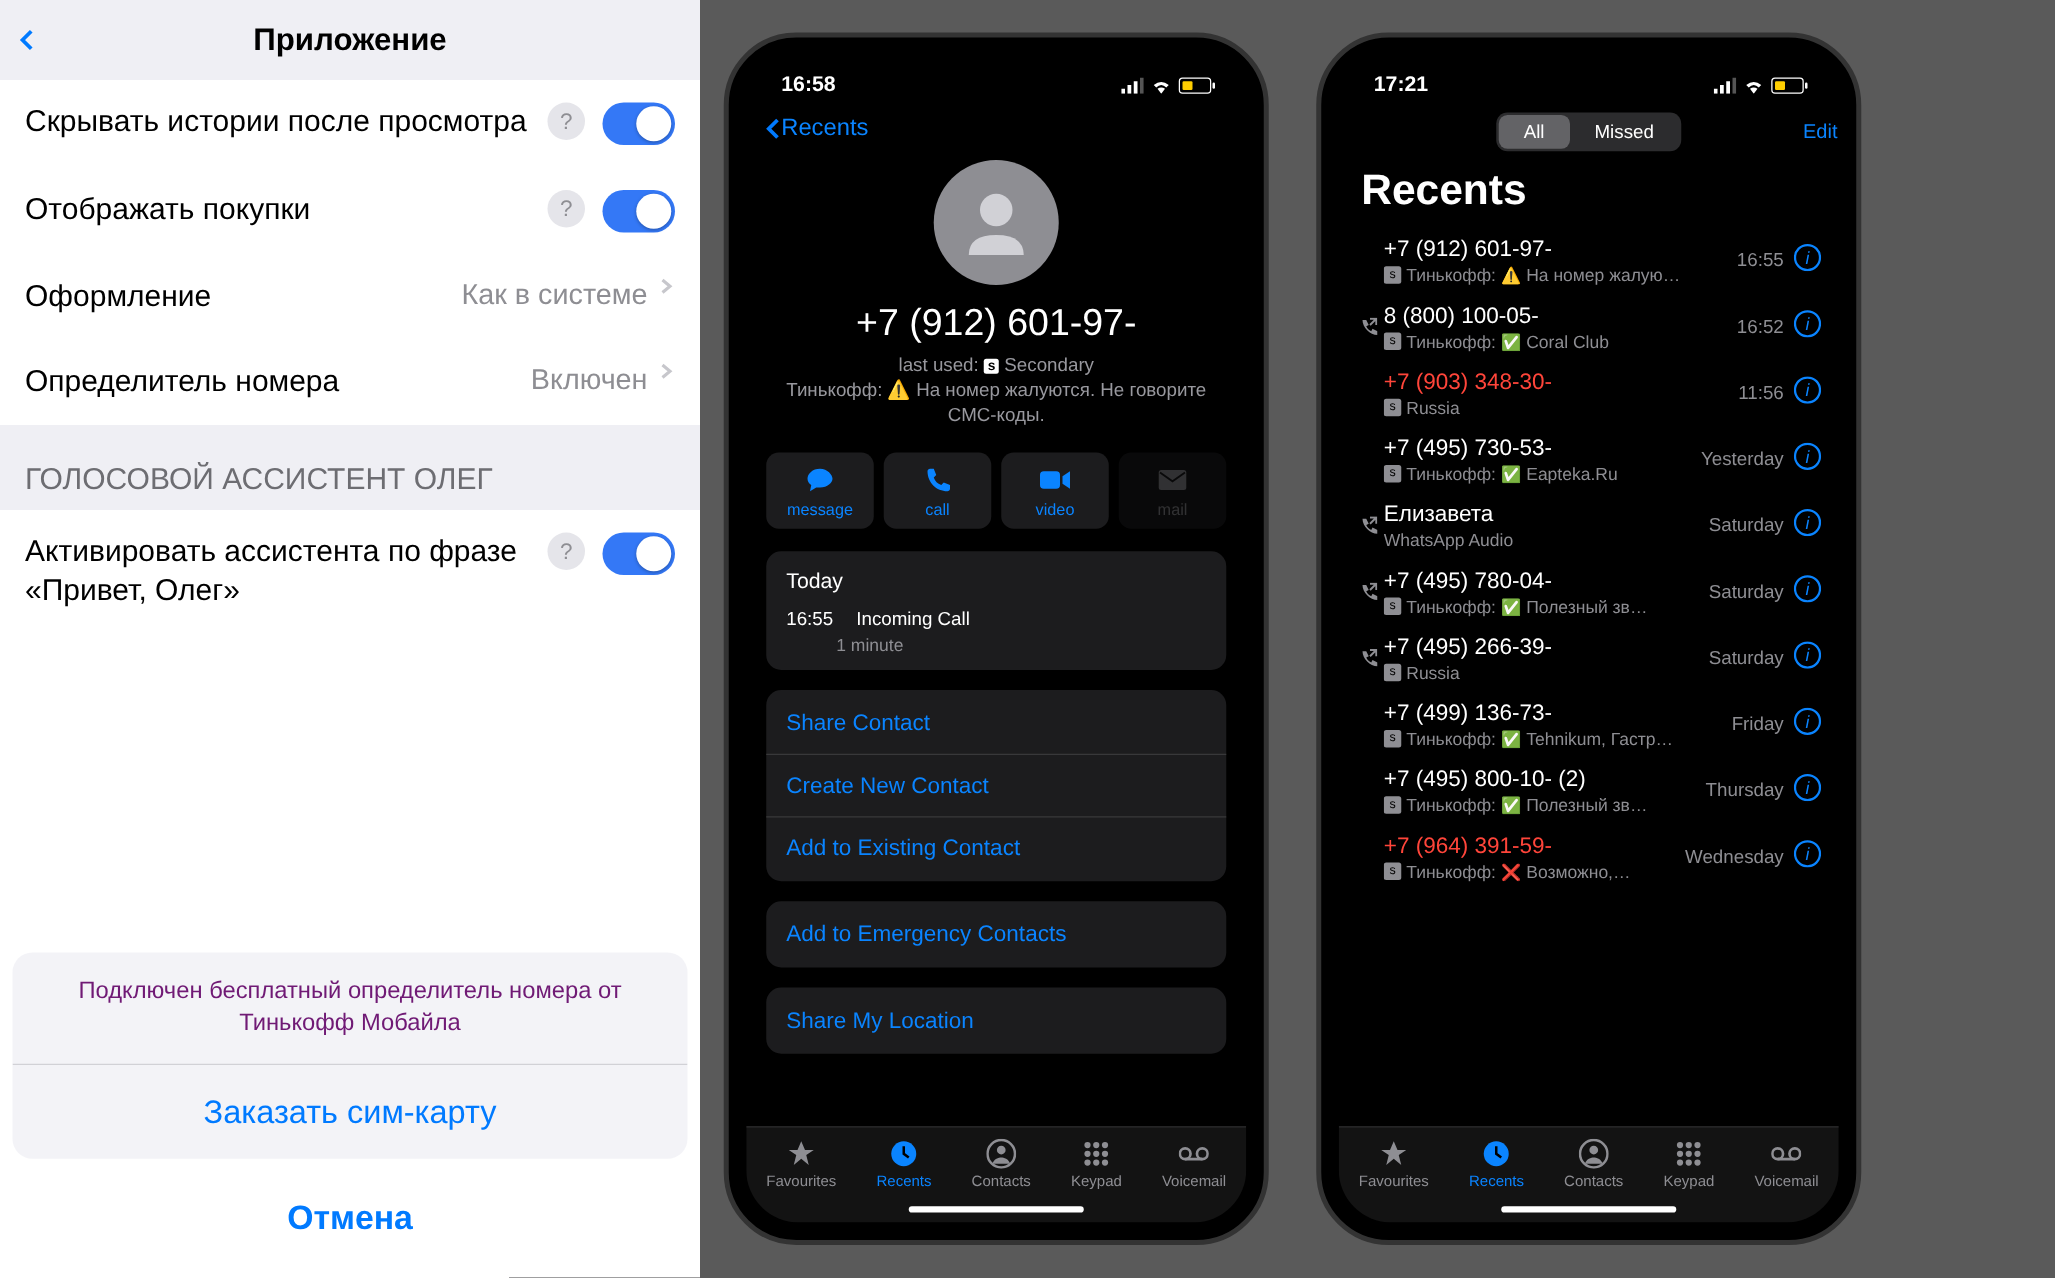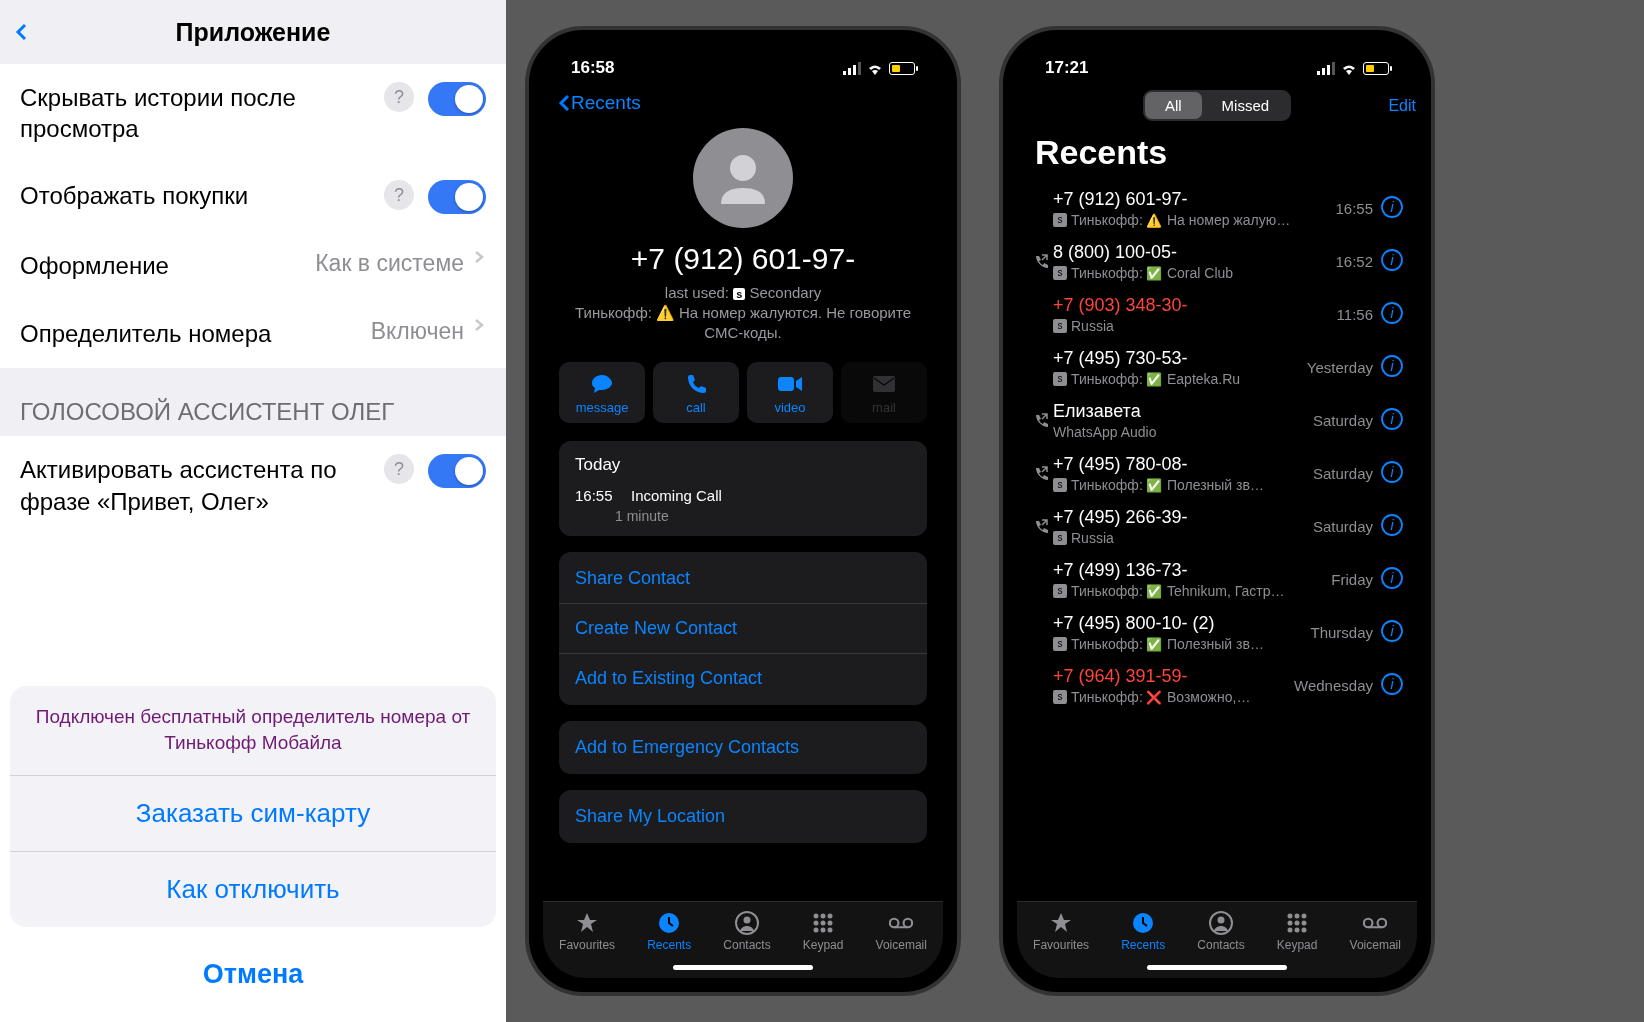--- a/index.html
+++ b/index.html
@@ -1,19 +1,19 @@
 <!DOCTYPE html>
 <html><head>
 <meta charset="utf-8">
 <style>
 * { margin: 0; padding: 0; box-sizing: border-box; font-family: -apple-system, BlinkMacSystemFont, "Segoe UI", Helvetica, Arial, sans-serif; }
 body { background: #5a5a5a; display: flex; width: 1644px; height: 1022px; overflow: hidden; }
 
 
-.panel1 { width: 506px; height: 100%; background: #efeff4; display: flex; flex-direction: column; position: relative; }
+.panel1 { width: 560px; height: 100%; background: #efeff4; display: flex; flex-direction: column; position: relative; }
 .p1-header { height: 64px; display: flex; align-items: center; padding: 0 12px; position: relative; }
 .p1-title { position: absolute; left: 0; right: 0; text-align: center; font-size: 25px; font-weight: 600; color: #000; }
 .back-chevron { width: 20px; height: 20px; }
 .p1-list { flex: 1; background: #fff; }
 .p1-row { display: flex; align-items: flex-start; padding: 18px 20px; font-size: 24px; color: #000; min-height: 68px; }
 .p1-row-label { flex: 1; padding-right: 8px; line-height: 1.3; }
 .p1-help { width: 30px; height: 30px; border-radius: 50%; background: #e5e5ea; color: #8e8e93; display: flex; align-items: center; justify-content: center; font-size: 18px; margin-right: 14px; }
 .p1-toggle { width: 58px; height: 34px; background: #3478f6; border-radius: 17px; position: relative; }
 .p1-toggle::after { content: ""; position: absolute; right: 3px; top: 3px; width: 28px; height: 28px; background: #fff; border-radius: 50%; box-shadow: 0 1px 3px rgba(0,0,0,0.3); }
 .p1-value { color: #8e8e93; font-size: 23px; margin-right: 8px; }
@@ -131,21 +131,20 @@
     <div class="p1-row">
       <div class="p1-row-label">Активировать ассистента по фразе «Привет, Олег»</div>
       <div class="p1-help">?</div>
       <div class="p1-toggle"></div>
     </div>
   </div>
   <div class="p1-sheet">
     <div class="p1-sheet-box">
       <div class="p1-sheet-msg">Подключен бесплатный определитель номера от Тинькофф Мобайла</div>
       <div class="p1-sheet-btn">Заказать сим-карту</div>
-      <div class="p1-sheet-btn">Как отключить</div>
     </div>
     <div class="p1-cancel">Отмена</div>
   </div>
 </div>
 
 <div class="phone">
   <div class="phone-body">
       <div class="phone-screen">
     <div class="notch"></div>
     <div class="status-bar">
@@ -417,21 +416,21 @@
               </svg></div>
           </div>
           <div class="p3-row">
             <div class="p3-icon-col">
               <svg width="16" height="16" viewBox="0 0 16 16">
                 <path d="M4 2l3 0 2 4-2 1c1 2 2 3 4 4l1-2 4 2 0 3c-6 0-12-6-12-12Z" fill="#8e8e93"></path>
                 <path d="M10 1l5 0 0 5M15 1l-5 5" stroke="#8e8e93" stroke-width="1.5" fill="none"></path>
               </svg>
             </div>
             <div class="p3-main">
-              <div class="p3-num">+7 (495) 780-08-</div>
+              <div class="p3-num">+7 (495) 780-04-</div>
               <div class="p3-sub">
                 <span class="sim-sm">s</span>
                 <span>Тинькофф:</span>
                 <span class="emoji">✅</span>
                 <span>Полезный зв…</span>
               </div>
             </div>
             <div class="p3-date">Saturday</div>
             <div class="p3-info"><svg width="22" height="22" viewBox="0 0 22 22">
                 <circle cx="11" cy="11" r="10" fill="none" stroke="currentColor" stroke-width="1.8"></circle>

